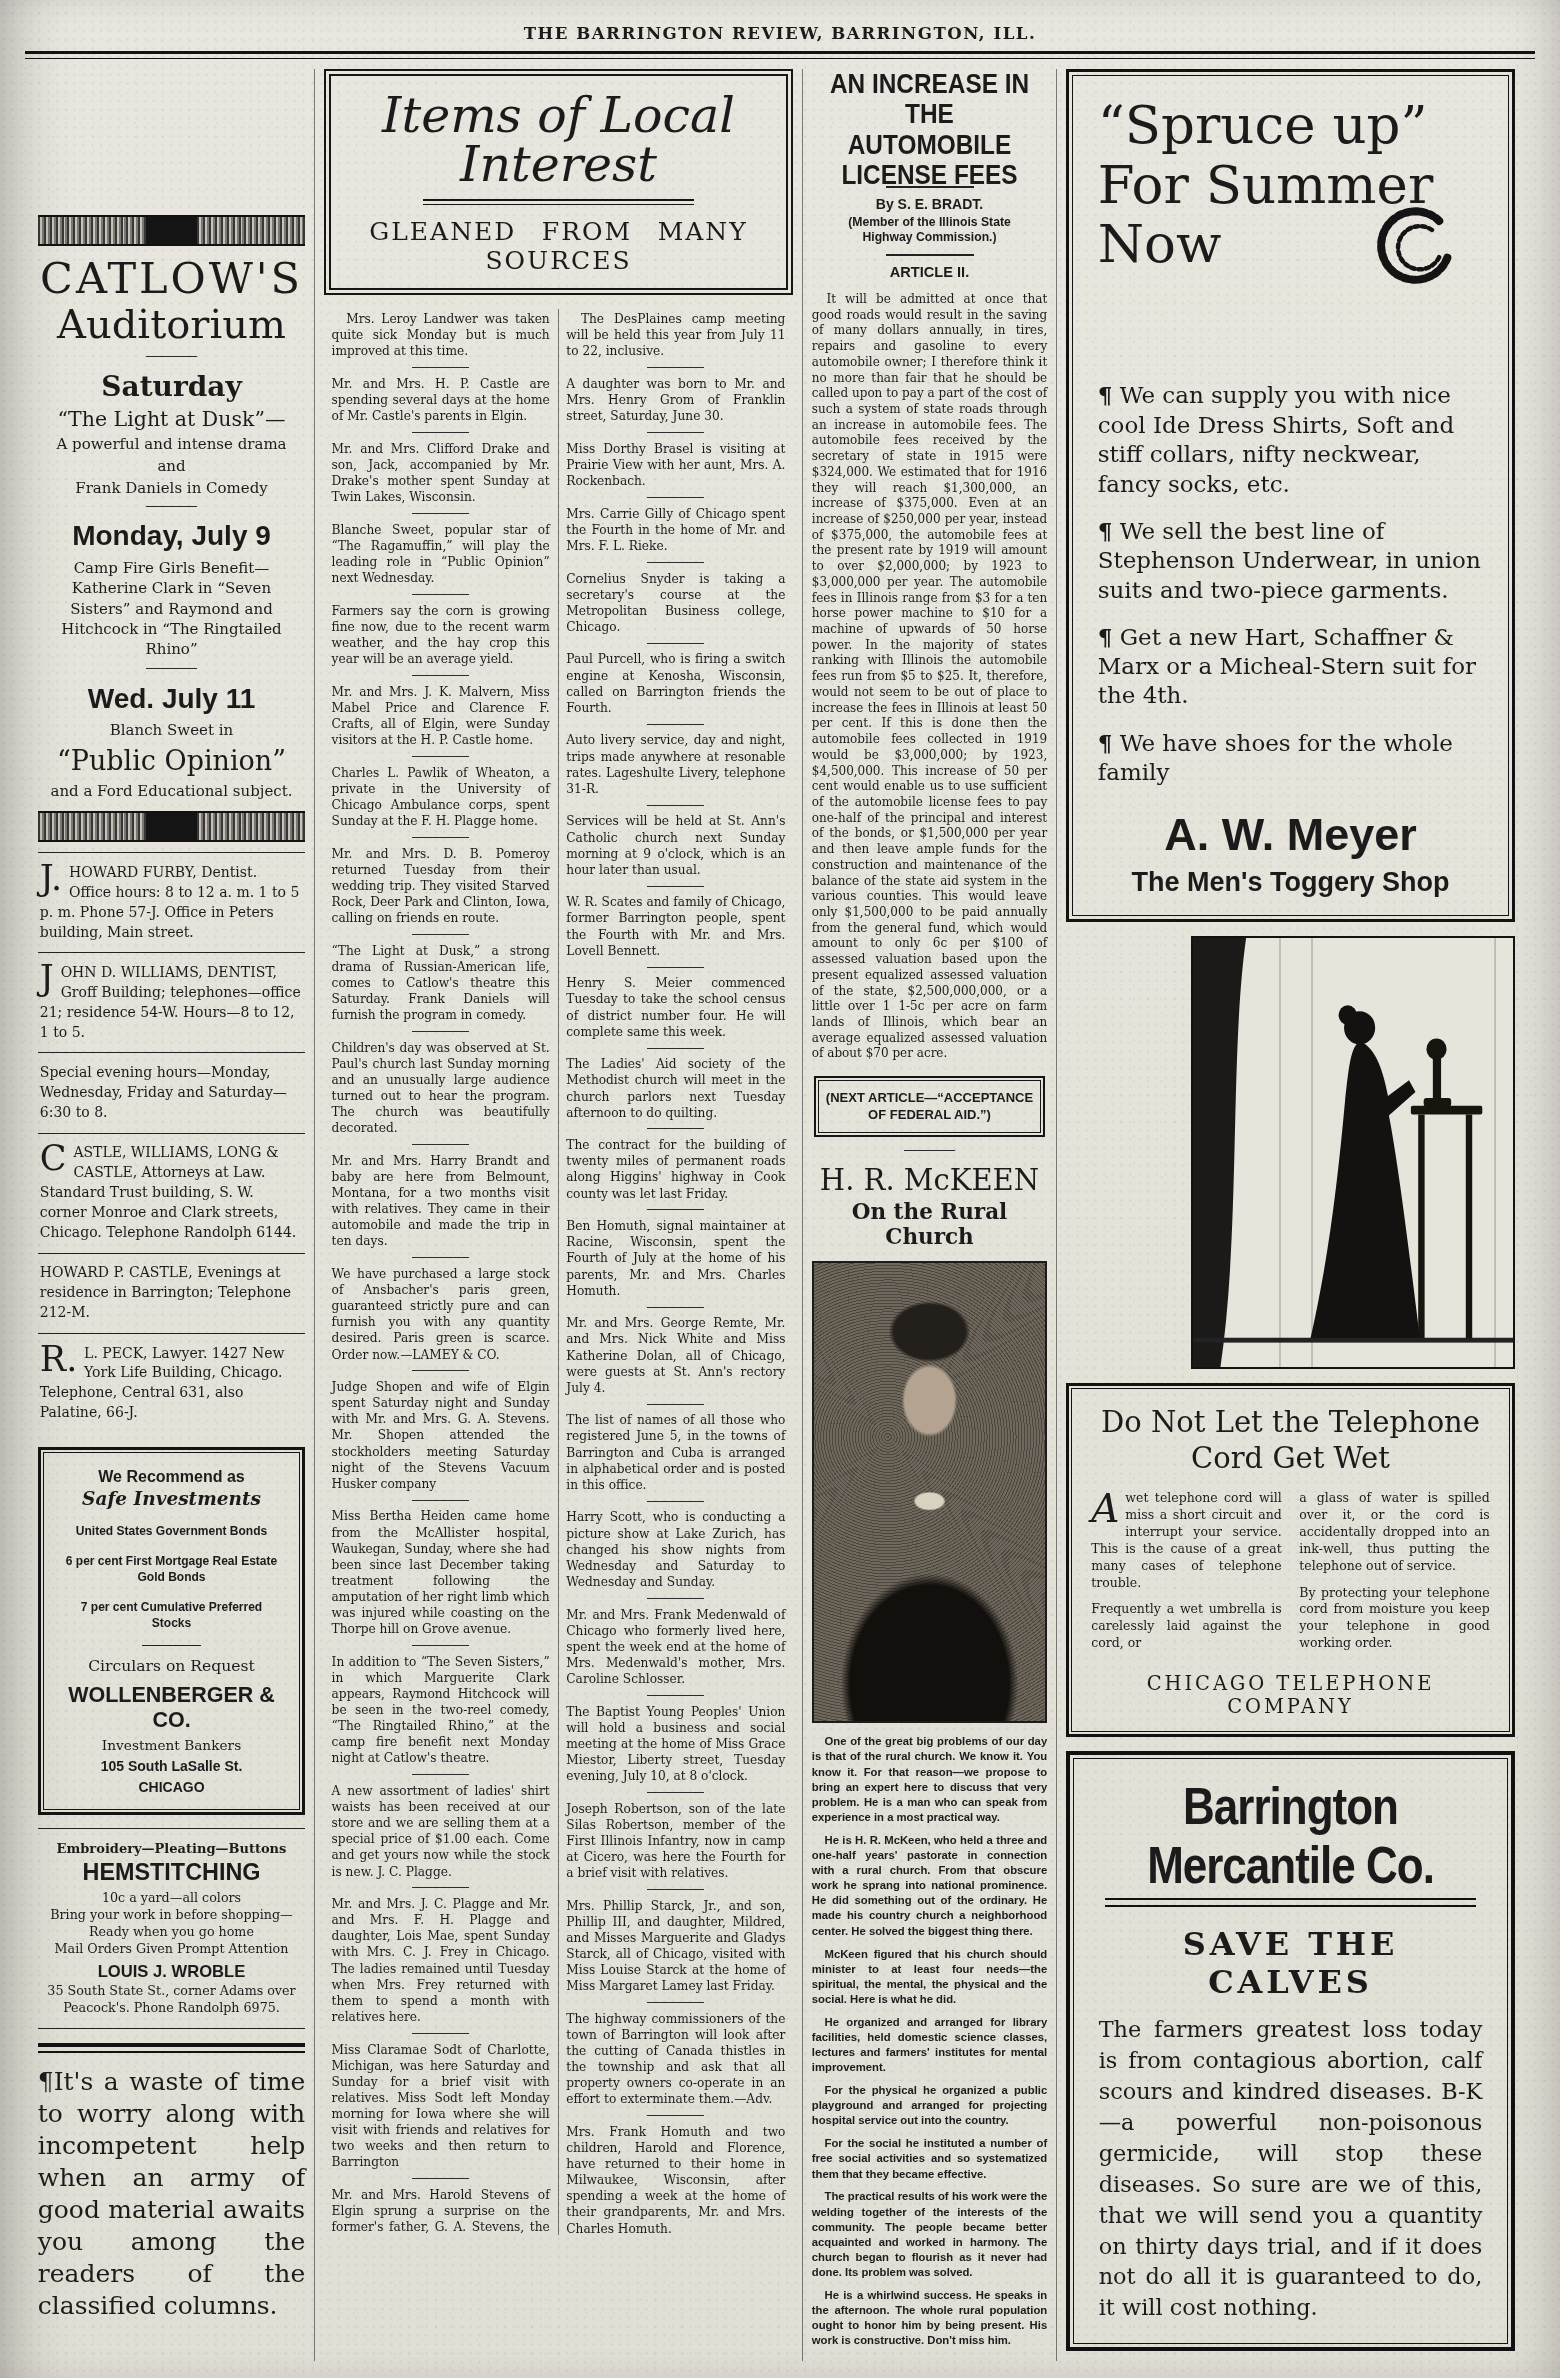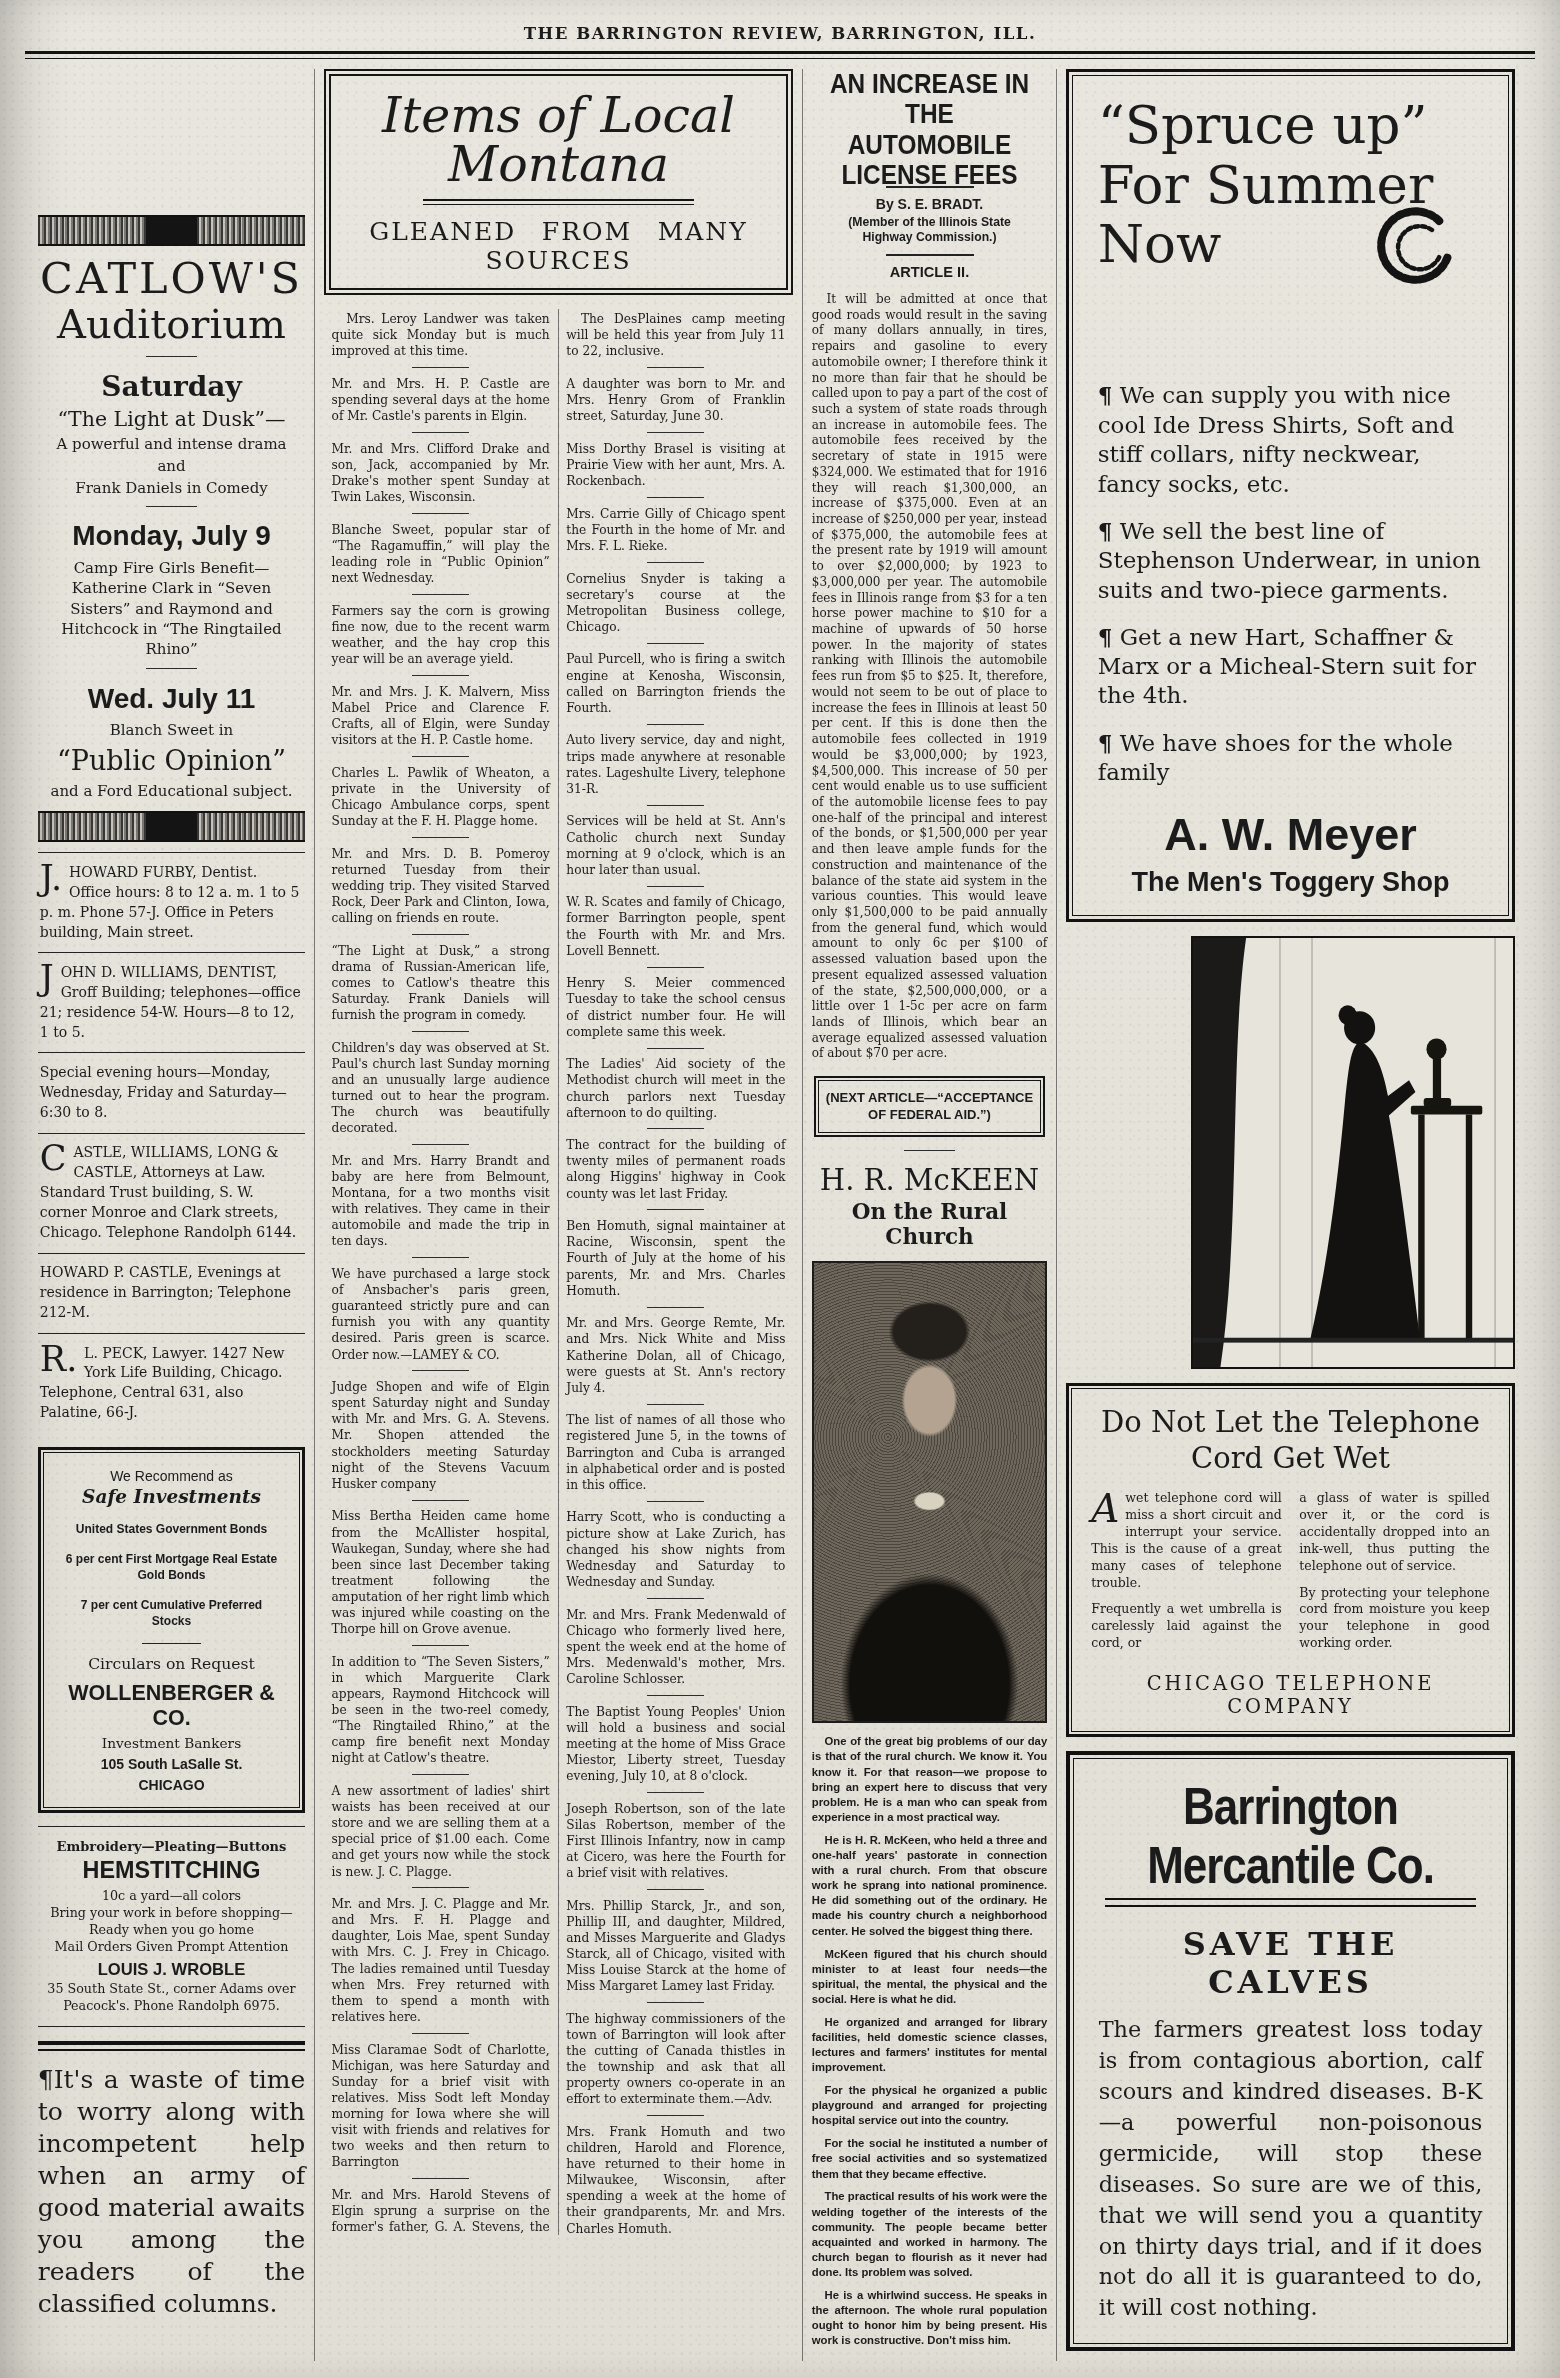--- a/index.html
+++ b/index.html
@@ -40,21 +40,21 @@
   .show-title-big { font-size:27px; text-align:center; margin:5.9px 0; }
   .show-line { font-size:15px; text-align:center; margin:3.9px 0; }
   .mon-text { font-size:15px; text-align:center; margin:3.9px 5.9px; line-height:1.35; }
 
   .card { border-top:1.5px solid #222; padding:9.8px 2px 9.8px; font-size:14px; line-height:1.42; }
   .card .init { float:left; font-size:35px; line-height:.78; padding:2px 6.8px 0 0; }
   .card .init:empty { display:none; }
 
   .boxad { border:3.9px solid #141414; padding:2px; margin:13.7px 0; }
   .boxad-in { border:1px solid #141414; padding:15.6px 9.8px 13.7px; text-align:center; }
-  .wl1 { font-family:"Liberation Sans",sans-serif; font-weight:normal; font-size:14px; }
+  .wl1 { font-family:"Liberation Sans",sans-serif; font-weight:bold; font-size:16px; }
   .wl2 { font-style:italic; font-weight:bold; font-size:18.5px; margin-top:2px; }
   .witem { font-family:"Liberation Sans",sans-serif; font-weight:bold; font-size:12px; line-height:1.35; margin:13.7px 7.8px; }
   .wcirc { font-size:15.6px; margin:11.7px 0 3.9px; }
   .wrule { width:59px; border:0; border-top:1px solid #222; margin:7.8px auto; }
   .wfirm { font-family:"Liberation Sans",sans-serif; font-weight:bold; font-size:21.5px; margin-top:7.8px; }
   .wsub { font-size:13.7px; margin-top:3.9px; }
   .waddr { font-family:"Liberation Sans",sans-serif; font-weight:bold; font-size:14px; margin-top:4.9px; }
 
   .hem { border-top:1px solid #222; border-bottom:1px solid #222; padding:11.7px 2px; text-align:center; margin:5.9px 0; }
   .hem-top { font-weight:bold; font-size:13px; }
@@ -198,21 +198,21 @@
       <div class="blurb">
         <p>¶It's a waste of time to worry along with incompetent help when an army of good material awaits you among the readers of the classified columns.</p>
 
       </div>
 
     </div>
 
     <div class="vcol colpair rule-l">
       <div class="items-head">
         <div class="items-head-in">
-          <div class="ih-title">Items of Local Montana</div>
+          <div class="ih-title">Items of Local Interest</div>
           <div class="ih-rule"></div>
           <div class="ih-sub">GLEANED FROM MANY SOURCES</div>
         </div>
       </div>
       <div class="items-cols">
         <div class="icol icol-a">
             <p>Mrs. Leroy Landwer was taken quite sick Monday but is much improved at this time.</p>
             <p>Mr. and Mrs. H. P. Castle are spending several days at the home of Mr. Castle's parents in Elgin.</p>
             <p>Mr. and Mrs. Clifford Drake and son, Jack, accompanied by Mr. Drake's mother spent Sunday at Twin Lakes, Wisconsin.</p>
             <p>Blanche Sweet, popular star of “The Ragamuffin,” will play the leading role in “Public Opinion” next Wednesday.</p>

